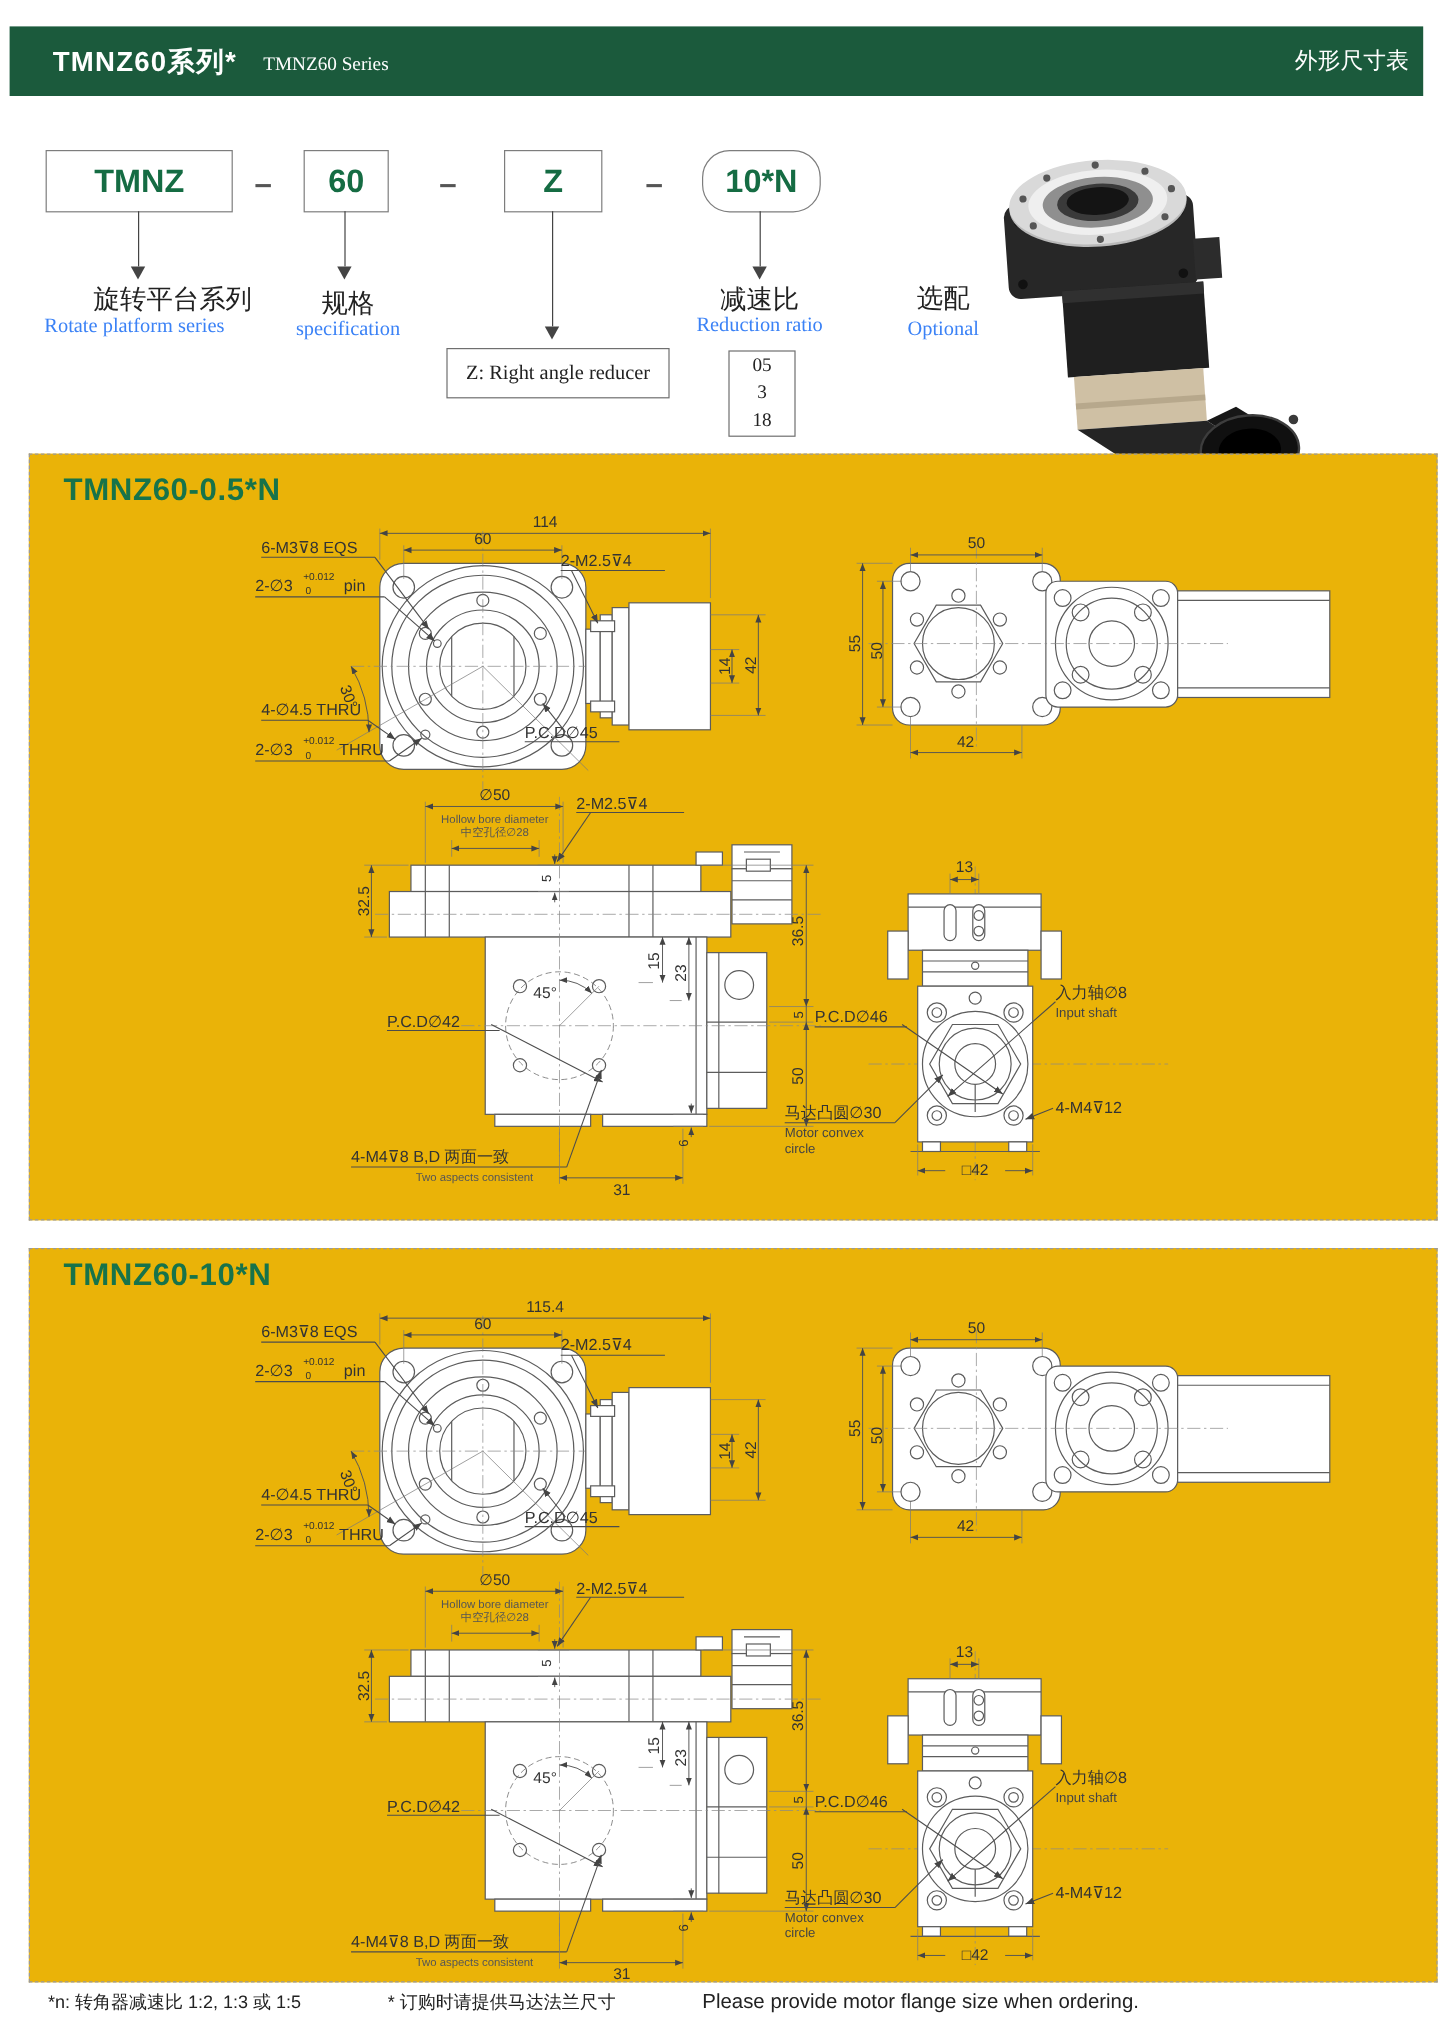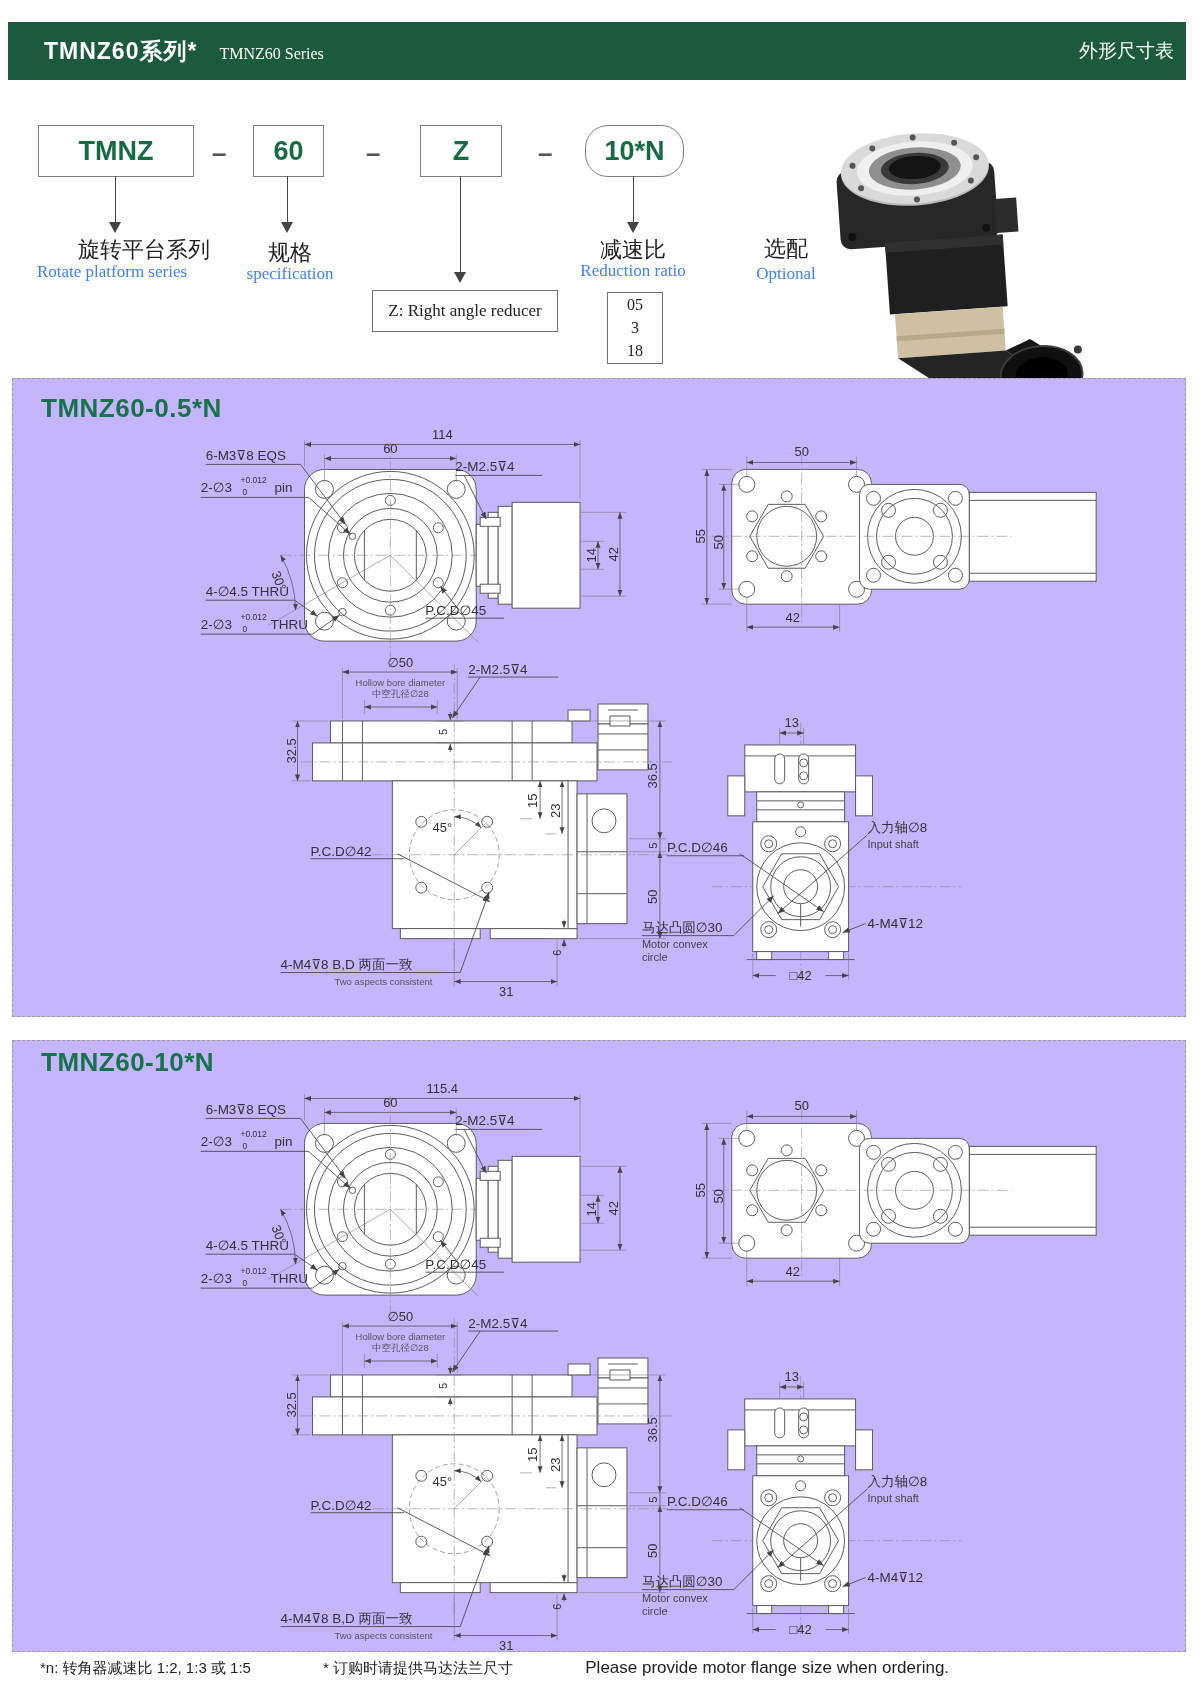--- a/index.html
+++ b/index.html
@@ -20,21 +20,21 @@
            transform:translateX(-50%);white-space:nowrap;}
   .notebox{position:absolute;border:1.5px solid #6f6f6f;font-family:"Liberation Serif",serif;font-size:17px;
            display:flex;align-items:center;justify-content:center;color:#222;background:#fff;}
   .optbox{position:absolute;border:1.5px solid #6f6f6f;display:flex;flex-direction:column;align-items:center;
           justify-content:space-around;font-family:"Liberation Serif",serif;font-size:16px;color:#222;background:#fff;}
   .arrow{position:absolute;width:0;}
   .arrow .shaft{position:absolute;left:-0.5px;top:0;width:1px;background:#444;}
   .arrow .head{position:absolute;left:-6px;width:0;height:0;border-left:6px solid transparent;
                border-right:6px solid transparent;border-top:11px solid #444;}
   
-  .section{position:absolute;left:12px;width:1174px;border:1px dashed #9a9a9a;background:#c4b5fd;box-sizing:border-box;overflow:hidden;}
+  .section{position:absolute;left:24px;width:1174px;border:1px dashed #9a9a9a;background:#eab308;box-sizing:border-box;overflow:hidden;}
   .sec-title{color:#17734a;font-size:26px;font-weight:bold;margin:14px 0 0 28px;letter-spacing:0.5px;}
   svg text{font-family:"Liberation Sans",sans-serif;fill:#333;}
   .ln{fill:none;stroke:#5c5c5c;stroke-width:1;}
   .lnf{fill:#fff;stroke:#5c5c5c;stroke-width:1;}
   .thin{fill:none;stroke:#7a7a7a;stroke-width:0.6;}
   .cl{fill:none;stroke:#888;stroke-width:0.6;stroke-dasharray:11 3 2 3;}
   .dsh{fill:none;stroke:#777;stroke-width:0.7;stroke-dasharray:5 3;}
   .dm{fill:none;stroke:#555;stroke-width:0.8;}
   .ldr{fill:none;stroke:#4c4c4c;stroke-width:0.9;}
   .dt{font-size:13px;}

